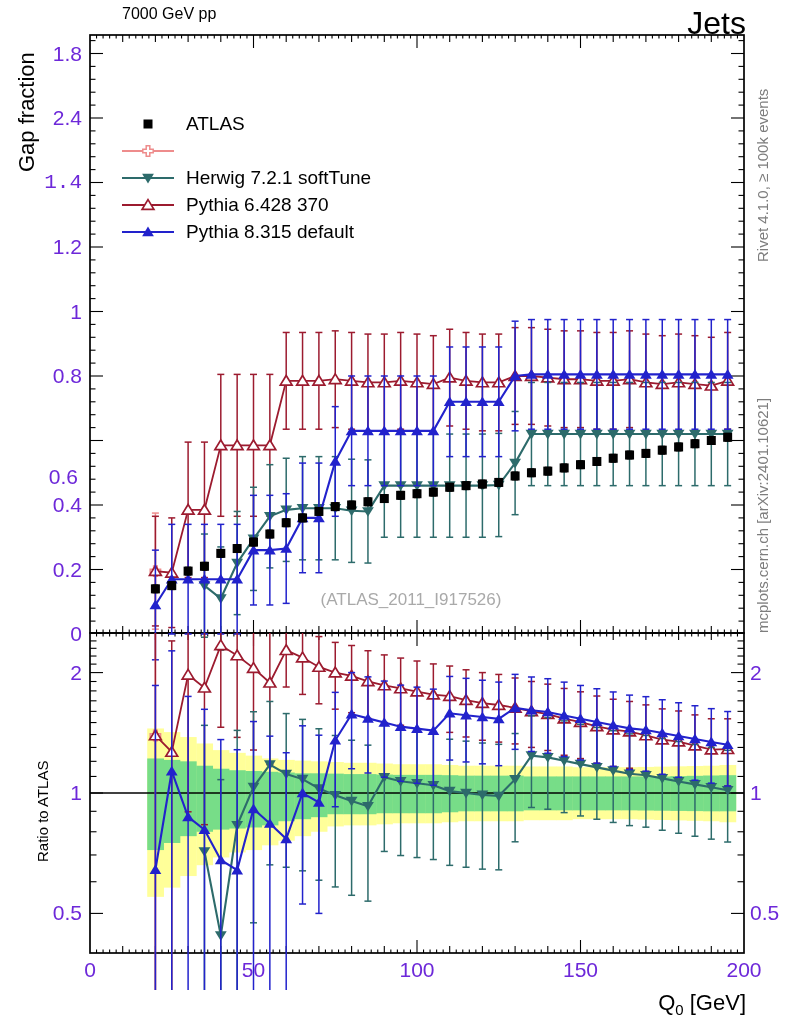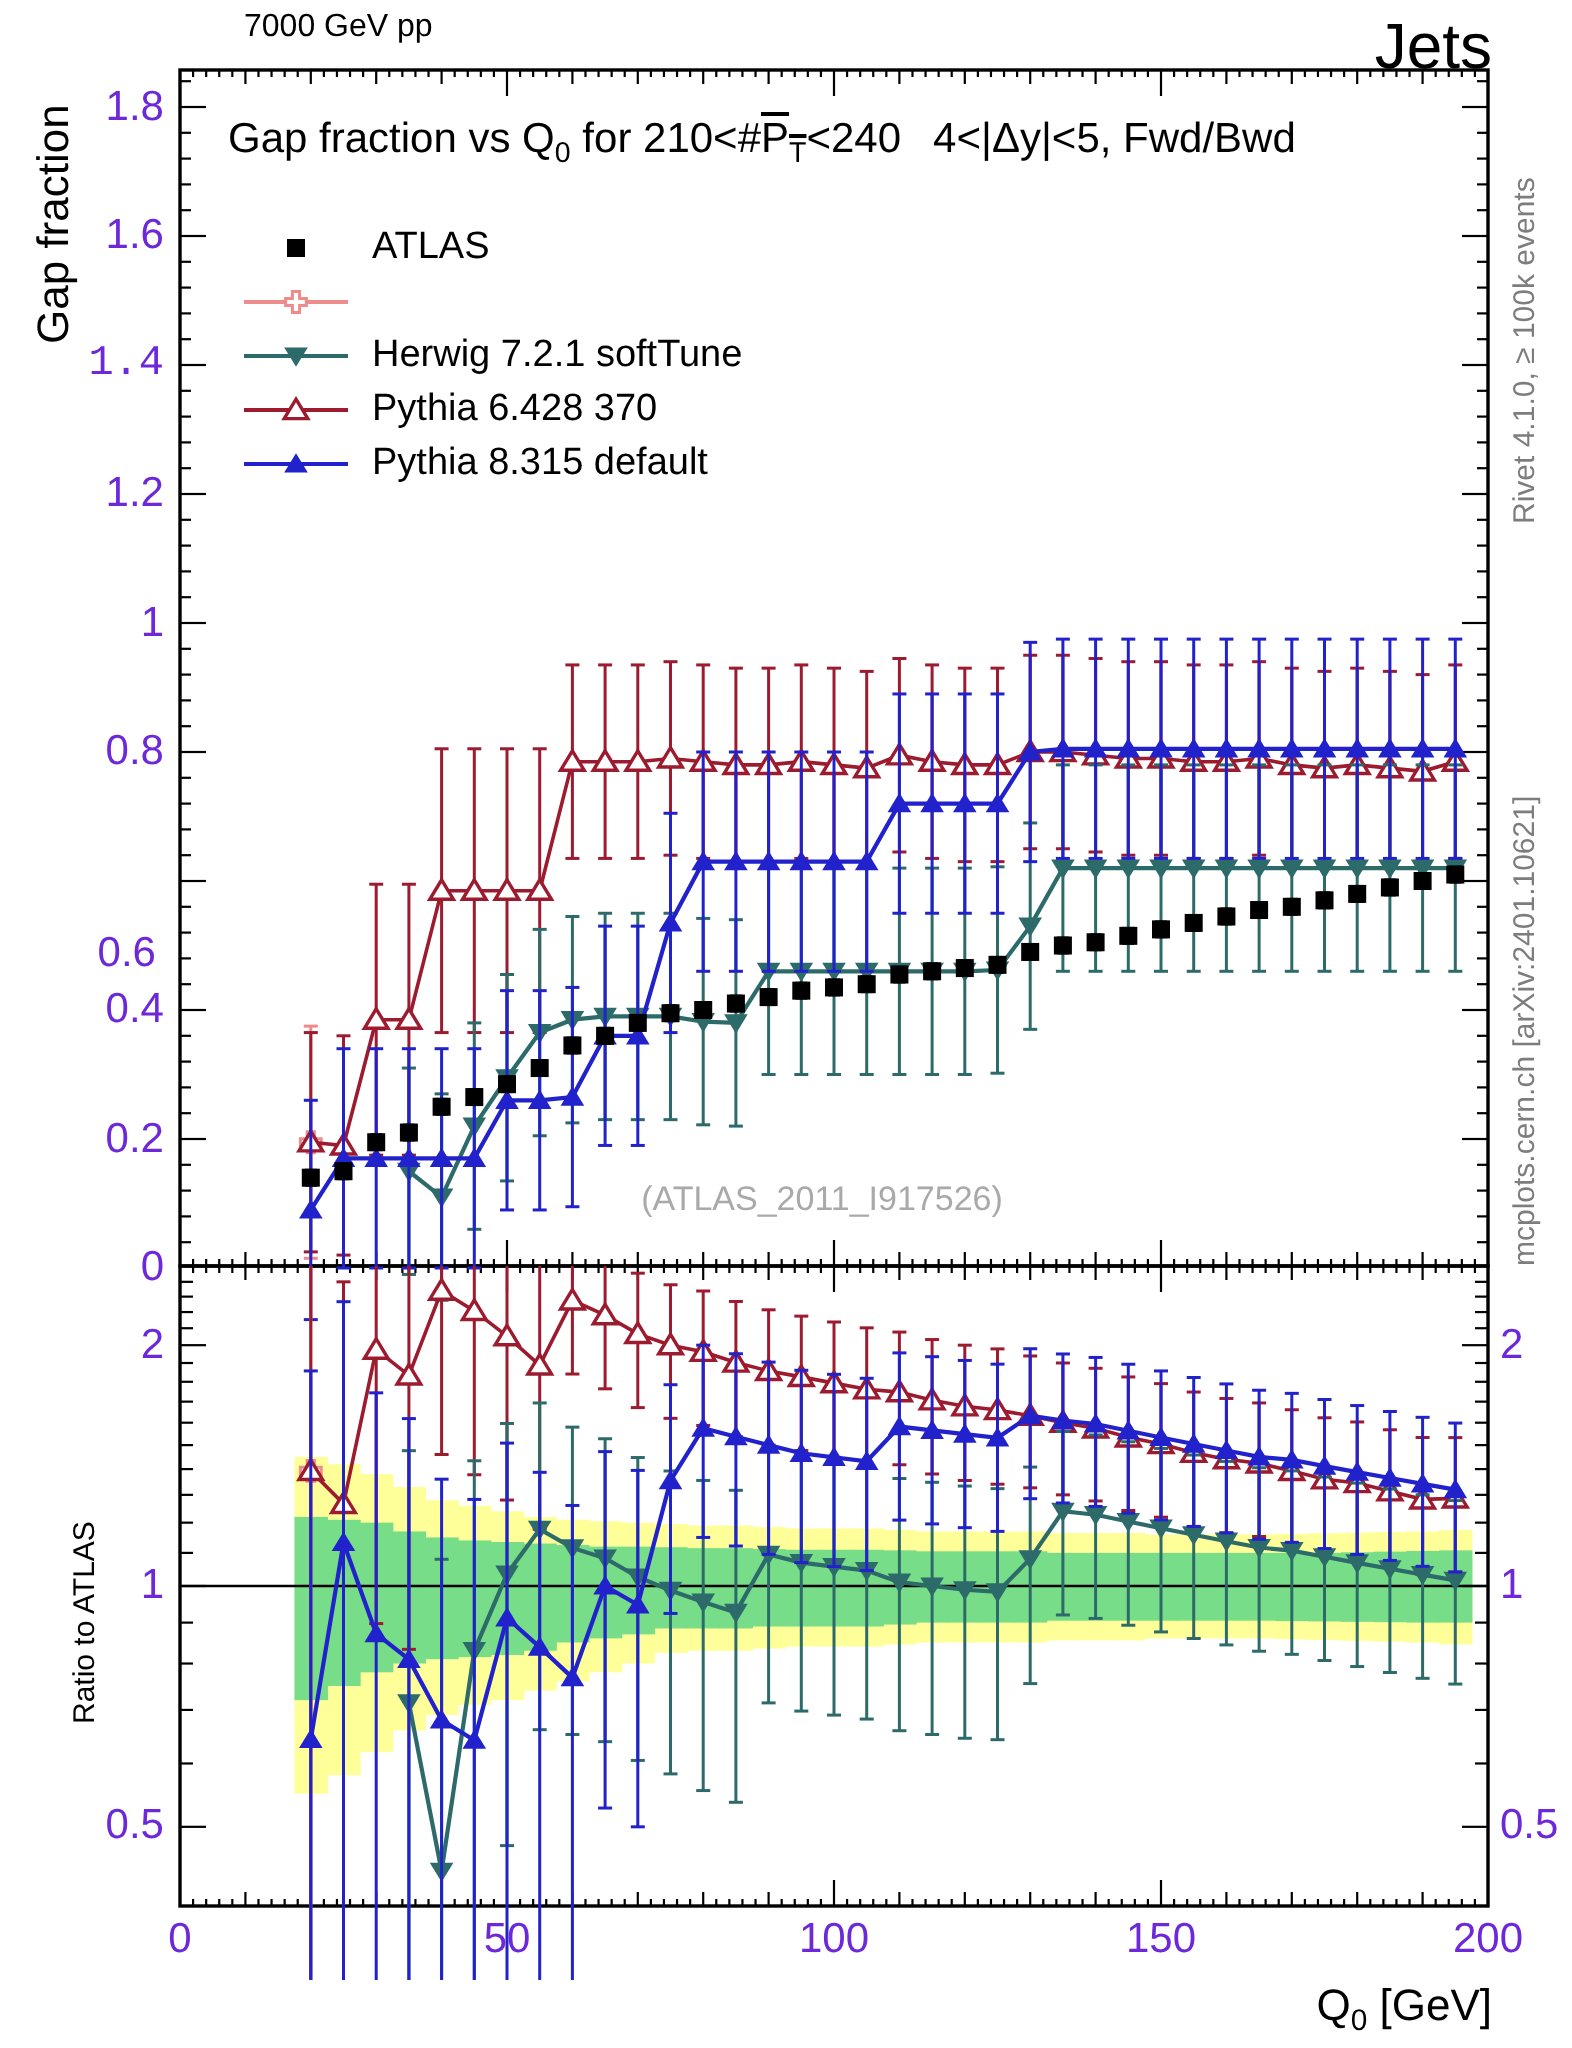--- a/index.html
+++ b/index.html
@@ -1667,21 +1667,20 @@
         <path d="M678.6,730.6528452780275 L684.5,740.3528452780274 L672.7,740.3528452780274 Z" fill="#2222cc"></path>
         <path d="M694.95,733.6224525097102 L700.85,743.3224525097102 L689.0500000000001,743.3224525097102 Z" fill="#2222cc"></path>
         <path d="M711.3,736.5421480063101 L717.1999999999999,746.24214800631 L705.4,746.24214800631 Z" fill="#2222cc"></path>
         <path d="M727.65,739.4135818571594 L733.55,749.1135818571594 L721.75,749.1135818571594 Z" fill="#2222cc"></path>
       </g>
     </svg>
 
   <div class="txt hl">7000 GeV pp</div>
   <div class="txt hr">Jets</div>
 
-  <div class="txt ptitle"><span>Gap fraction vs Q</span><sub class="s">0</sub><span> for 210&lt;#</span><span class="ov"><span>P</span><sub class="s">T</sub></span><span>&lt;240</span><span class="gap2">4&lt;|Δy|&lt;5, Fwd/Bwd</span></div>
 
   <div class="legend">
     <div class="lrow">
       <svg width="56" height="22" class="legend-marker">
           <g>
             <rect x="23.5" y="6.5" width="9" height="9" fill="#000000"></rect>
           </g>
         </svg>
       <span class="lab">ATLAS</span>
     </div>
@@ -1730,21 +1729,21 @@
 
   <div class="txt xlab"><span>Q</span><sub class="s">0</sub><span> [GeV]</span></div>
 <div class="tl ra" style="left: 24px; top: 622px; width: 58px;">0</div>
     <div class="tl ra" style="left: 24px; top: 557.5px; width: 58px;">0.2</div>
     <div class="tl ra" style="left: 24px; top: 493px; width: 58px;">0.4</div>
     <div class="tl ra" style="left: 20px; top: 428.5px; width: 58px; margin-top: 36px;">0.6</div>
     <div class="tl ra" style="left: 24px; top: 364px; width: 58px;">0.8</div>
     <div class="tl ra" style="left: 24px; top: 299.5px; width: 58px;">1</div>
     <div class="tl ra" style="left: 24px; top: 235px; width: 58px;">1.2</div>
     <div class="tl ra" style="left: 24px; top: 170.5px; width: 58px; font-family: Liberation Mono, monospace;">1.4</div>
-    <div class="tl ra" style="left: 24px; top: 106px; width: 58px;">1.6</div>
+    <div class="tl ra" style="left: 24px; top: 106px; width: 58px;">2.4</div>
     <div class="tl ra" style="left: 24px; top: 41.5px; width: 58px;">1.8</div>
     <div class="tl ra" style="left: 24px; top: 901.412px; width: 58px;">0.5</div>
     <div class="tl" style="left: 750px; top: 901.412px; width: 58px;">0.5</div>
     <div class="tl ra" style="left: 24px; top: 781px; width: 58px;">1</div>
     <div class="tl" style="left: 750px; top: 781px; width: 58px;">1</div>
     <div class="tl ra" style="left: 24px; top: 660.588px; width: 58px;">2</div>
     <div class="tl" style="left: 750px; top: 660.588px; width: 58px;">2</div>
     <div class="tl" style="left: 60px; top: 958px; width: 60px; text-align: center;">0</div>
     <div class="tl" style="left: 223.5px; top: 958px; width: 60px; text-align: center;">50</div>
     <div class="tl" style="left: 387px; top: 958px; width: 60px; text-align: center;">100</div>

